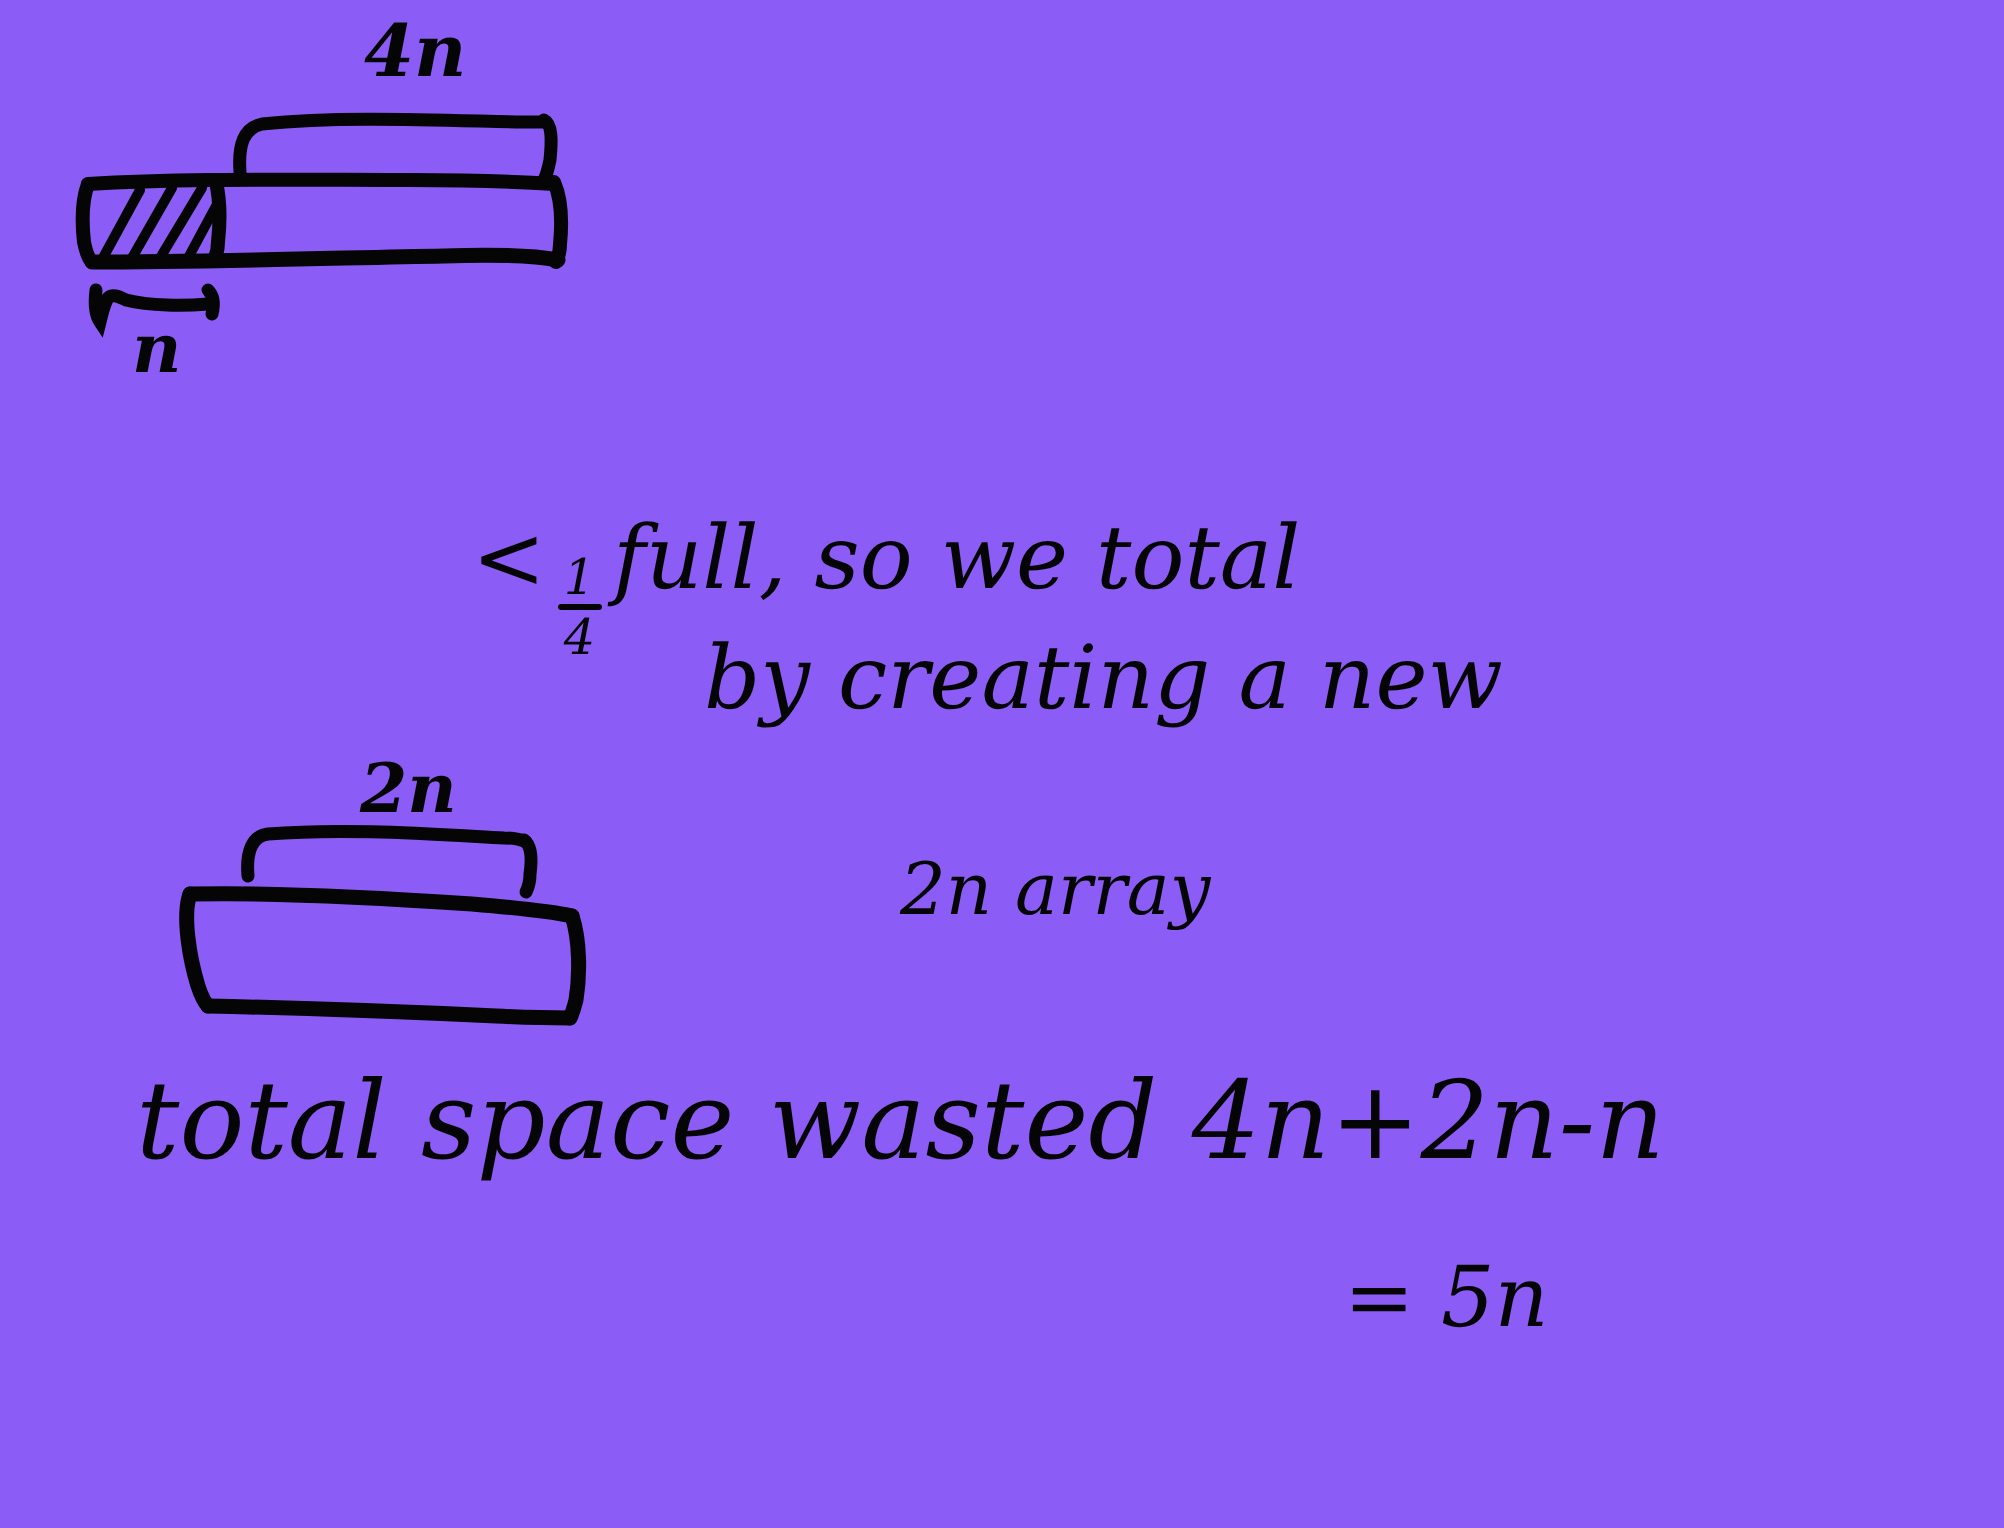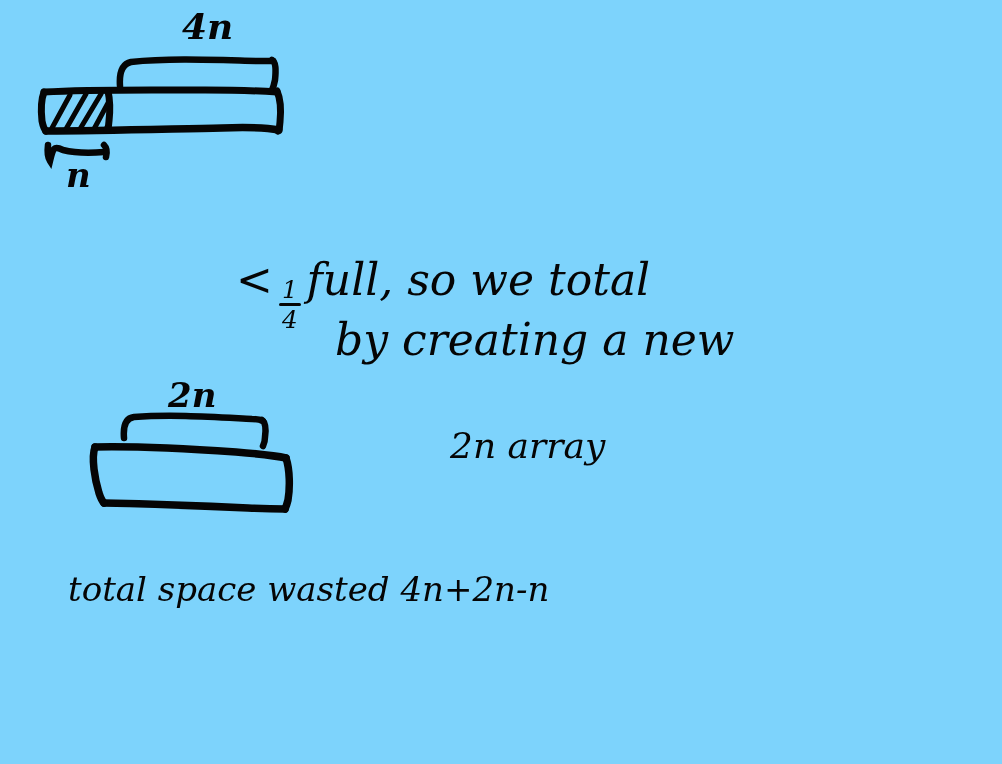--- a/index.html
+++ b/index.html
@@ -8,46 +8,46 @@
     padding: 0;
     background: #ffffff;
   }
   body {
     font-family: "DejaVu Sans", sans-serif;
   }
   #canvas {
     position: relative;
     width: 1002px;
     height: 764px;
-    background: #7dd3fc;
+    background: #8b5cf6;
     overflow: hidden;
   }
   #ink {
     position: absolute;
     top: 0;
     left: 0;
     width: 1002px;
     height: 764px;
   }
   .hand {
     position: absolute;
     color: #050505;
     font-family: "DejaVu Serif", serif;
     font-style: italic;
     white-space: nowrap;
     line-height: 1;
     user-select: none;
   }
   .lbl-4n   { left: 182px; top: 8px;  font-size: 36px; font-weight: 700; }
   .lbl-n    { left: 66px;  top: 158px; font-size: 34px; font-weight: 700; }
-  .lbl-2n   { left: 168px; top: 378px; font-size: 34px; font-weight: 700; }
+  .lbl-2n   { left: 180px; top: 378px; font-size: 34px; font-weight: 700; }
   .line-1   { left: 236px; top: 258px; font-size: 44px; }
-  .line-2   { left: 335px; top: 318px; font-size: 44px; }
+  .line-2   { left: 352px; top: 318px; font-size: 44px; }
   .line-3   { left: 450px; top: 428px; font-size: 36px; }
-  .line-4   { left: 68px;  top: 572px; font-size: 34px; }
+  .line-4   { left: 68px;  top: 534px; font-size: 54px; }
   .line-5   { left: 672px; top: 628px; font-size: 42px; }
   .frac {
     display: inline-flex;
     flex-direction: column;
     align-items: center;
     vertical-align: -0.12em;
     margin: 0 6px 0 4px;
     font-size: 0.56em;
     font-style: italic;
   }
@@ -137,14 +137,15 @@
         <span class="den">4</span>
       </span><span>full, so we total</span>
   </div>
 
   <div class="hand line-2">by creating a new</div>
 
   <div class="hand line-3">2n array</div>
 
   <div class="hand line-4">total space wasted  4n+2n-n</div>
 
+  <div class="hand line-5">= 5n</div>
 
 </div>
 
 </body></html>

